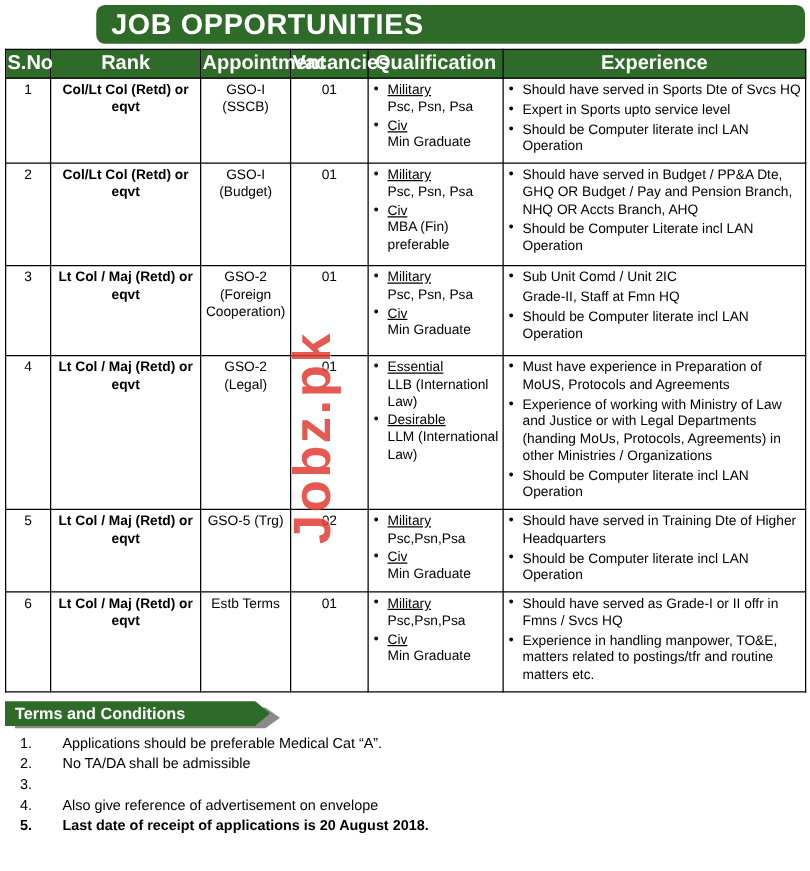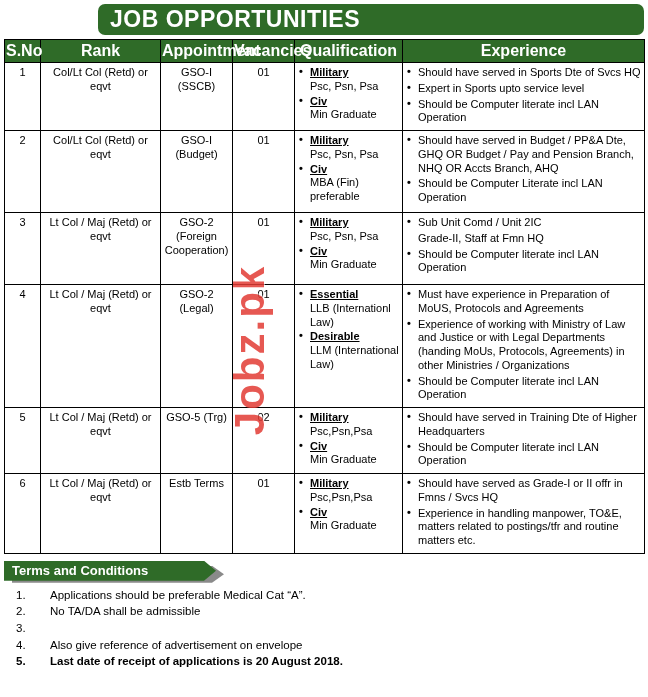--- a/index.html
+++ b/index.html
@@ -6,46 +6,46 @@
   * { margin:0; padding:0; box-sizing:border-box; }
   html,body { background:#fff; }
   body {
     width:648px; height:697px; position:relative; overflow:hidden;
     font-family:"Liberation Sans", sans-serif; color:#000;
   }
   .page { padding:4px; position:relative; }
 
   
   .title-bar {
-    margin-left:94px; height:31px; background:var(--green);
+    margin-left:73px; height:31px; background:var(--green);
     border-radius:7px; display:flex; align-items:center; padding:0 12px;
   }
   .title-text { color:#fff; font-size:23px; font-weight:bold; letter-spacing:.5px; white-space:nowrap; }
 
   .intro { margin-top:6px; font-size:11.5px; line-height:1.4; }
 
   
   .jobs-table { border-collapse:collapse; margin-top:4px; width:640px; table-layout:fixed; }
   .jobs-table th, .jobs-table td { border:1px solid #000; }
   .jobs-table th { background:var(--green); color:#fff; font-size:16px; font-weight:bold; padding:2px 1px; }
   .jobs-table td { vertical-align:top; font-size:11px; line-height:1.25; padding:3px 2px; }
   .col-sno{width:36px}.col-rank{width:120px}.col-appt{width:72px}.col-vac{width:62px}.col-qual{width:108px}.col-exp{width:242px}
   .c-sno,.c-rank,.c-appt,.c-vac { text-align:center; }
-  .c-rank { font-weight:normal; }
+  .c-rank { font-weight:bold; }
   .c-sno { padding-top:8px; }
   tbody tr:nth-child(1){height:64px}
   tbody tr:nth-child(2){height:82px}
   tbody tr:nth-child(3){height:72px}
   tbody tr:nth-child(4){height:120px}
   tbody tr:nth-child(5){height:60px}
   tbody tr:nth-child(6){height:76px}
 
   .qgroup { position:relative; padding-left:13px; margin-bottom:1px; text-align:left; }
   .qgroup::before { content:"•"; position:absolute; left:2px; top:-1px; font-weight:bold; }
-  .qhead { font-weight:bold; text-decoration:underline; display:block; }
+  .qhead { font-weight:normal; text-decoration:underline; display:block; }
 
   .eitem { position:relative; padding-left:13px; margin-bottom:2px; }
   .eitem::before { content:"•"; position:absolute; left:2px; top:-1px; font-weight:bold; }
   .eitem.cont::before { content:""; }
 
   
   .terms-wrap { position:relative; margin-top:7px; height:22px; }
   .banner-shadow {
     position:absolute; left:8px; top:5px; width:212px; height:17px; background:#8a8a8a;
     clip-path:polygon(0 0, calc(100% - 12px) 0, 100% 50%, calc(100% - 12px) 100%, 0 100%);

